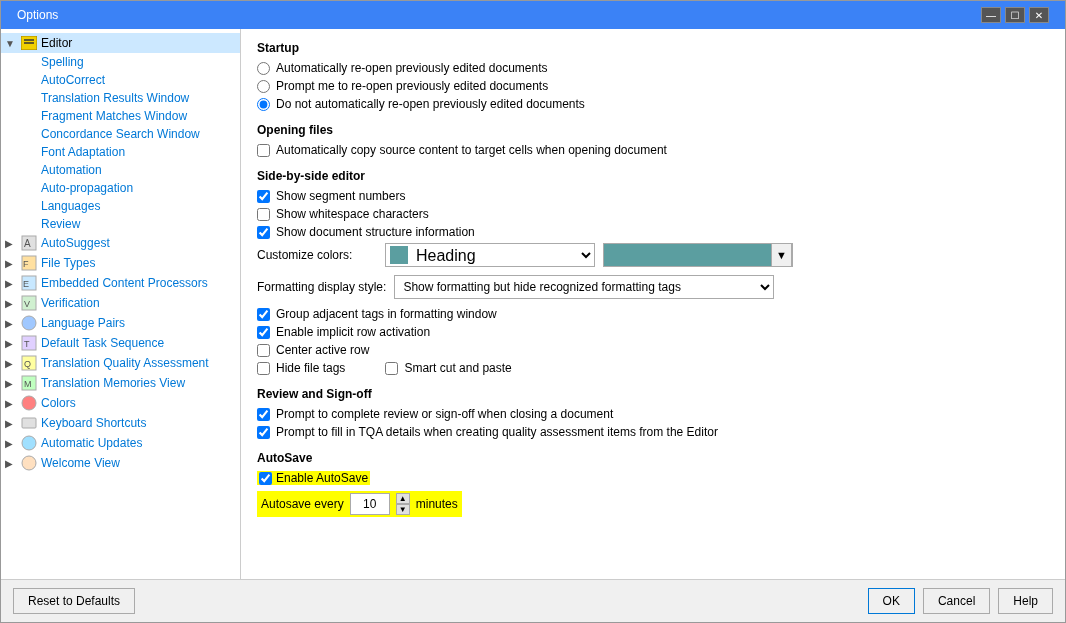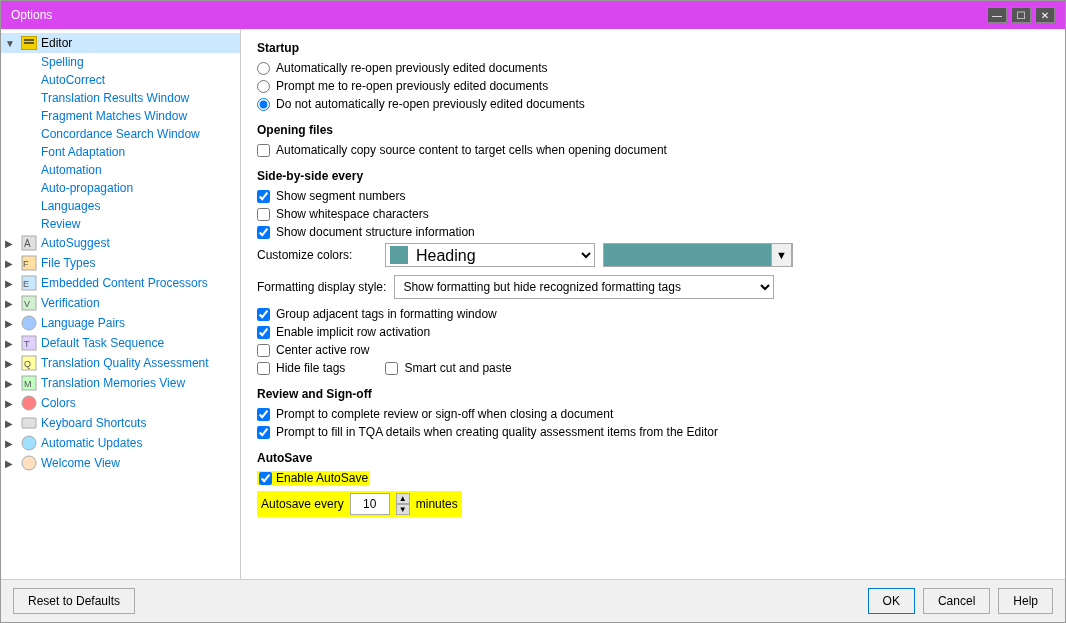--- a/index.html
+++ b/index.html
@@ -15,23 +15,23 @@
     .window {
       width: 1066px;
       height: 623px;
       background: #f0f0f0;
       border: 1px solid #999;
       display: flex;
       flex-direction: column;
       box-shadow: 2px 2px 8px rgba(0,0,0,0.4);
     }
     .title-bar {
-      background: #d946ef;
+      background: #3b82f6;
       color: #fff;
-      padding: 6px 10px;
+      padding: 6px 16px;
       display: flex;
       justify-content: space-between;
       align-items: center;
       flex-shrink: 0;
     }
     .title-bar-title {
       font-size: 12px;
     }
     .title-bar-controls {
       display: flex;
@@ -446,21 +446,21 @@
         <input type="radio" name="startup" checked="" style="">
         <span class="label-text">Do not automatically re-open previously edited documents</span>
       </div>
 
       <div class="section-title">Opening files</div>
       <div class="checkbox-item">
         <input type="checkbox" style="">
         <span class="label-text">Automatically copy source content to target cells when opening document</span>
       </div>
 
-      <div class="section-title">Side-by-side every</div>
+      <div class="section-title">Side-by-side editor</div>
       <div class="checkbox-item">
         <input type="checkbox" checked="" style="">
         <span class="label-text">Show segment numbers</span>
       </div>
       <div class="checkbox-item">
         <input type="checkbox" style="">
         <span class="label-text">Show whitespace characters</span>
       </div>
       <div class="checkbox-item">
         <input type="checkbox" checked="" style="">

